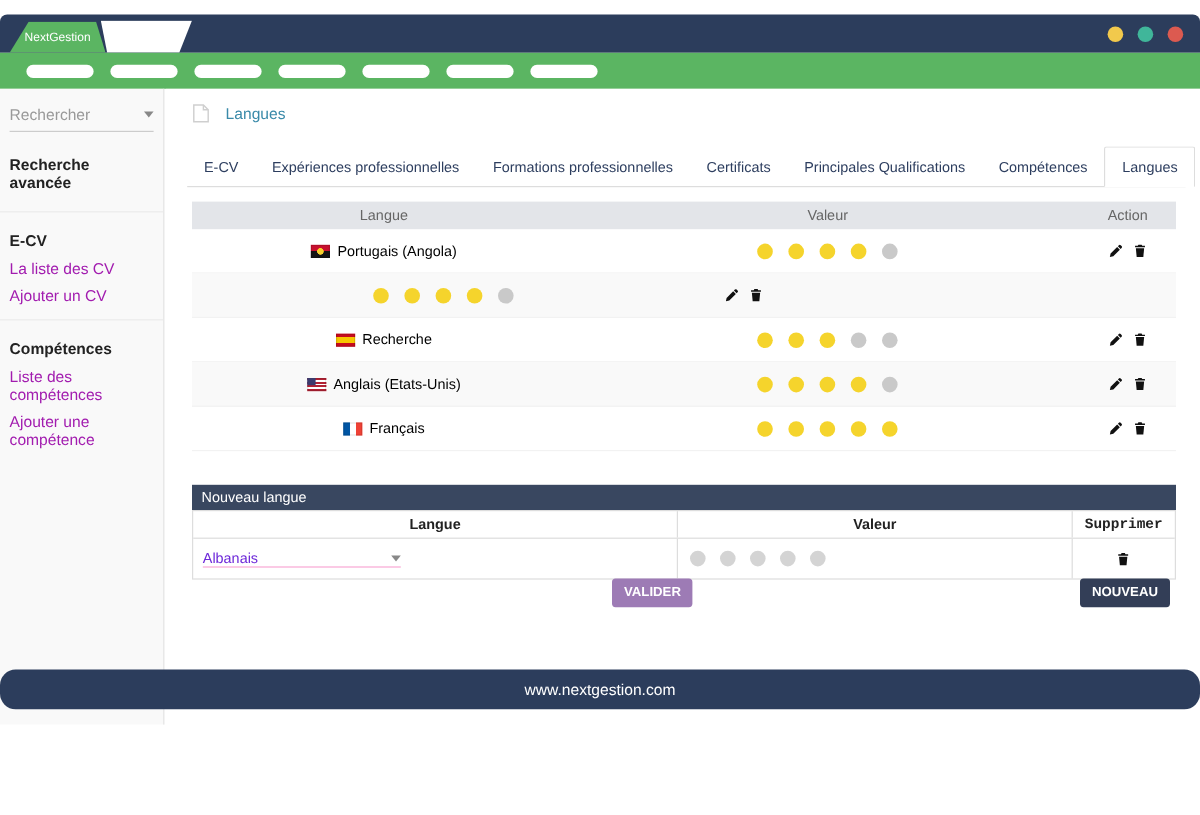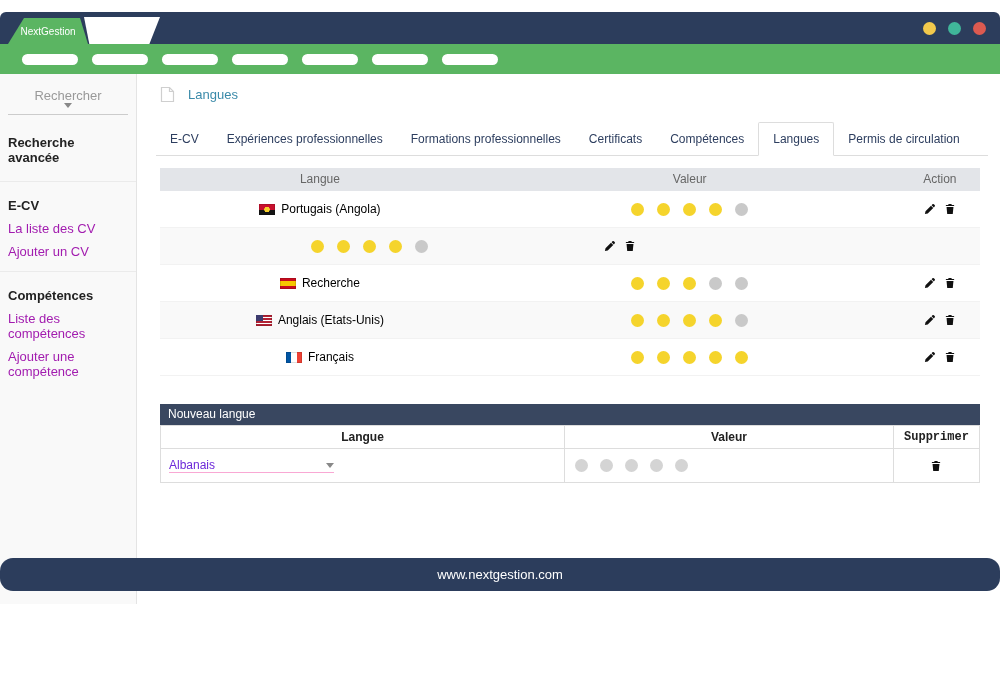--- a/index.html
+++ b/index.html
@@ -19,21 +19,21 @@
 
   
   .greenbar{position:absolute;left:0;top:44px;width:100%;height:30px;background:#5bb562;}
   .pills{position:absolute;left:22px;top:10px;display:flex;gap:14px;}
   .pill{width:56px;height:11px;border-radius:6px;background:#fff;cursor:pointer;}
 
   
   .sidebar{position:absolute;left:0;top:74px;width:137px;height:559px;background:#f9f9f9;
            border-right:1px solid #e4e4e4;box-sizing:border-box;font-size:13px;}
   .search{margin:14px 8px 12px;padding-bottom:6px;border-bottom:1px solid #ccc;
-          display:flex;justify-content:space-between;align-items:center;color:#999;cursor:pointer;flex-direction:column;}
+          display:flex;justify-content:space-between;align-items:center;color:#999;cursor:pointer;}
   .caret{width:0;height:0;border-left:4px solid transparent;border-right:4px solid transparent;border-top:5px solid #888;}
   .side-bold{font-weight:bold;color:#222;padding:8px 8px;cursor:pointer;}
   .side-title{font-weight:bold;color:#222;padding:8px 8px 4px;}
   .side-link{color:#a21caf;padding:4px 8px;cursor:pointer;}
   .side-sep{border:none;border-top:1px solid #ebebeb;margin:8px 0;}
 
   
   .main{position:absolute;left:138px;top:74px;width:862px;height:559px;background:#fff;}
   .page-title{position:absolute;left:22px;top:12px;display:flex;gap:13px;align-items:center;}
   .page-title-text{color:#3a8aa9;font-size:13px;}
@@ -151,20 +151,21 @@
         <path d="M9.5 1.5v4h4" fill="none" stroke="#cfcfcf" stroke-width="1.2"></path>
       </svg>
       <span class="page-title-text">Langues</span>
     </div>
 
     <div class="tabs">
       <span class="tab">E-CV</span>
       <span class="tab">Expériences professionnelles</span>
       <span class="tab">Formations professionnelles</span>
       <span class="tab">Certificats</span>
+      <span class="tab">Principales Qualifications</span>
       <span class="tab">Compétences</span>
       <span class="tab active">Langues</span>
       <span class="tab">Permis de circulation</span>
     </div>
 
     <div class="lang-table">
       <div class="lt-head">
         <span class="c1">Langue</span>
         <span class="c2">Valeur</span>
         <span class="c3">Action</span>
@@ -329,20 +330,24 @@
                 <svg viewBox="0 0 16 16">
                   <path d="M6.2 1.2h3.6l.7 1.3h3v1.6H2.5V2.5h3z"></path>
                   <path d="M3.4 5.2h9.2l-.9 9.6H4.3z"></path>
                 </svg>
               </span>
           </div>
         </div>
       </div>
     </div>
 
+    <div class="btn-row">
+      <button class="btn btn-valider">VALIDER</button>
+      <button class="btn btn-nouveau">NOUVEAU</button>
+    </div>
 
   </div>
 
   <div class="footer">
     <span>www.nextgestion.com</span>
   </div>
 
 </div>
 
 </body></html>

